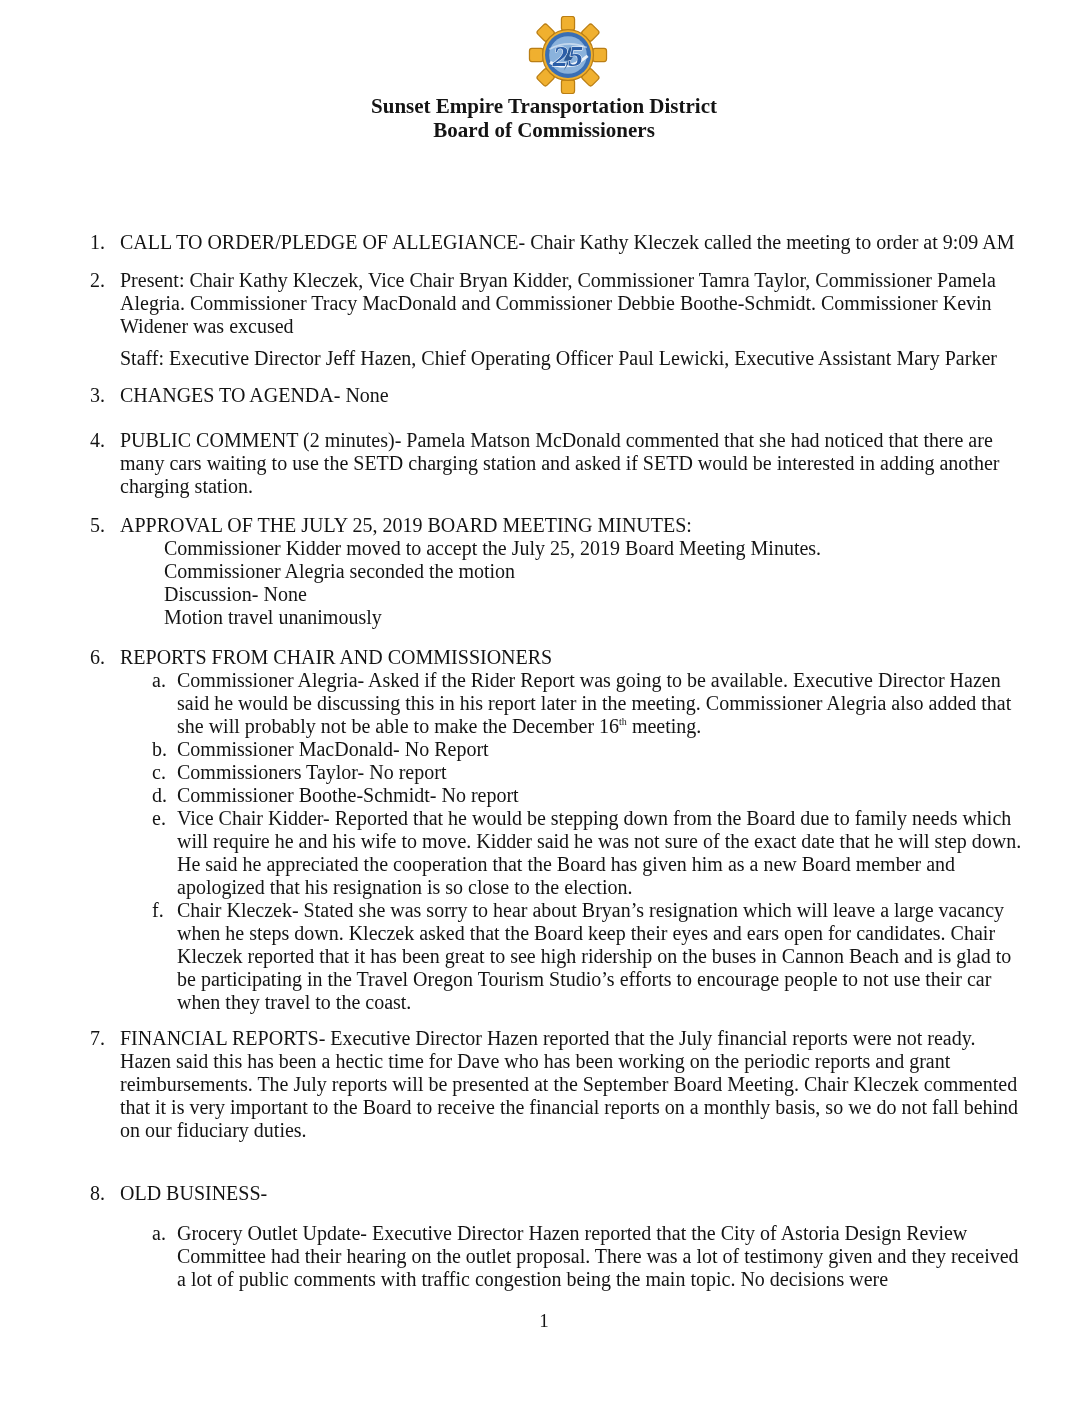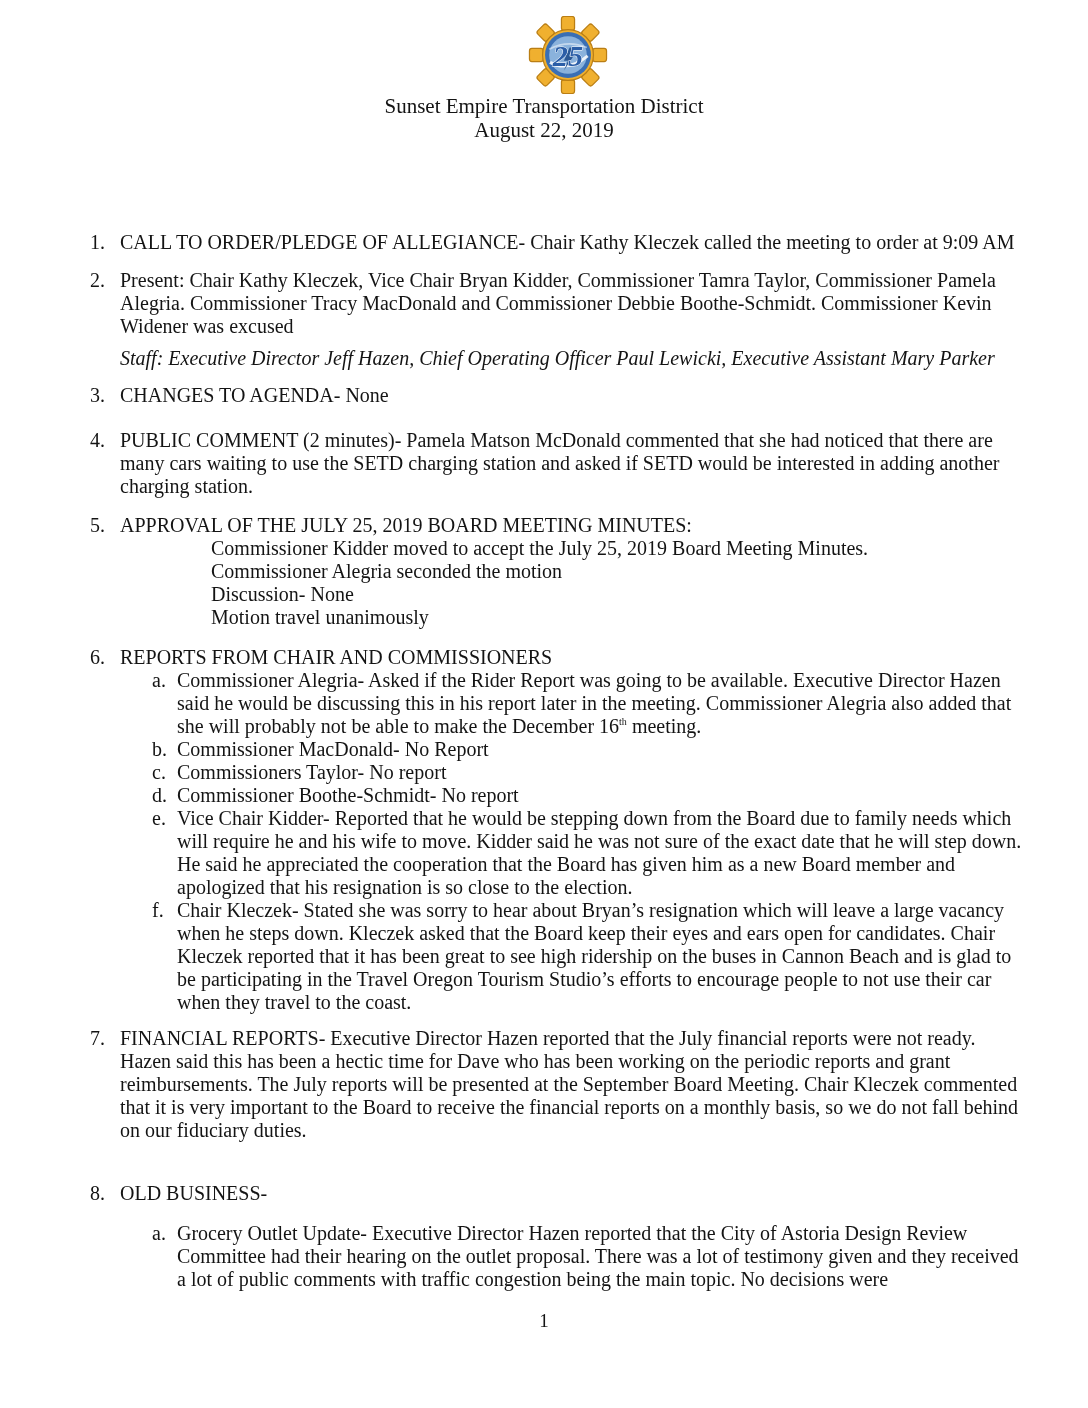--- a/index.html
+++ b/index.html
@@ -9,38 +9,38 @@
     width: 1088px;
     height: 1408px;
     background: #ffffff;
     color: #141414;
     font-family: "Liberation Serif", "DejaVu Serif", serif;
     overflow: hidden;
     margin: 0 auto;
   }
   .header { padding-top: 16px; text-align: center; }
   .logo-wrap { height: 78px; padding-left: 47px; }
-  .title { font-size: 21px; font-weight: normal; line-height: 24px; }
+  .title { font-size: 21px; font-weight: bold; line-height: 24px; }
   .content {
     position: absolute;
     left: 90px;
     top: 231px;
     width: 940px;
     font-size: 20px;
     line-height: 23px;
   }
   .item { display: flex; }
   .num { width: 30px; flex: none; }
   .body { flex: 1; }
   .sub { display: flex; margin-left: 32px; }
   .letter { width: 25px; flex: none; }
   .sub-body { flex: 1; }
-  .indent-line { margin-left: 91px; }
+  .indent-line { margin-left: 44px; }
   .mt-i2 { margin-top: 15px; }
-  .mt-staff { margin-top: 9px; font-style: italic; }
+  .mt-staff { margin-top: 9px; }
   .mt-i3 { margin-top: 14px; }
   .mt-i4 { margin-top: 22px; }
   .mt-i5 { margin-top: 16px; }
   .mt-i6 { margin-top: 17px; }
   .mt-i7 { margin-top: 13px; }
   .mt-i8 { margin-top: 40px; }
   .mt-i8a { margin-top: 17px; }
   sup { font-size: 10px; line-height: 0; vertical-align: super; }
   .footer {
     position: absolute;
@@ -73,21 +73,21 @@
         <circle cx="50" cy="47" r="28" fill="#3A6FB4"></circle>
         <circle cx="50" cy="47" r="23" fill="#8AB2DC"></circle>
         <path d="M28,56 Q50,68 74,48" stroke="#ffffff" stroke-width="3.5" fill="none" opacity="0.85"></path>
         <path d="M27,40 Q50,28 73,38" stroke="#ffffff" stroke-width="2" fill="none" opacity="0.5"></path>
         <polygon points="52,38 45,54 50,54 45,66 57,48 51,48 57,38" fill="#1F4E8C" opacity="0.9"></polygon>
         <text x="50" y="60" text-anchor="middle" font-size="37" font-weight="bold" font-style="italic" font-family="Liberation Serif, serif" stroke="#ffffff" stroke-width="1.1" paint-order="stroke" fill="#2B5EA7">25</text>
       </svg>
     </div>
     <div class="title">
       <div>Sunset Empire Transportation District</div>
-      <div>August 22, 2019</div>
+      <div>Board of Commissioners</div>
     </div>
   </div>
 
   <div class="content">
 
     <div class="item">
       <div class="num">1.</div>
       <div class="body">CALL TO ORDER/PLEDGE OF ALLEGIANCE- Chair Kathy Kleczek called the meeting to order at 9:09 AM</div>
     </div>
 

